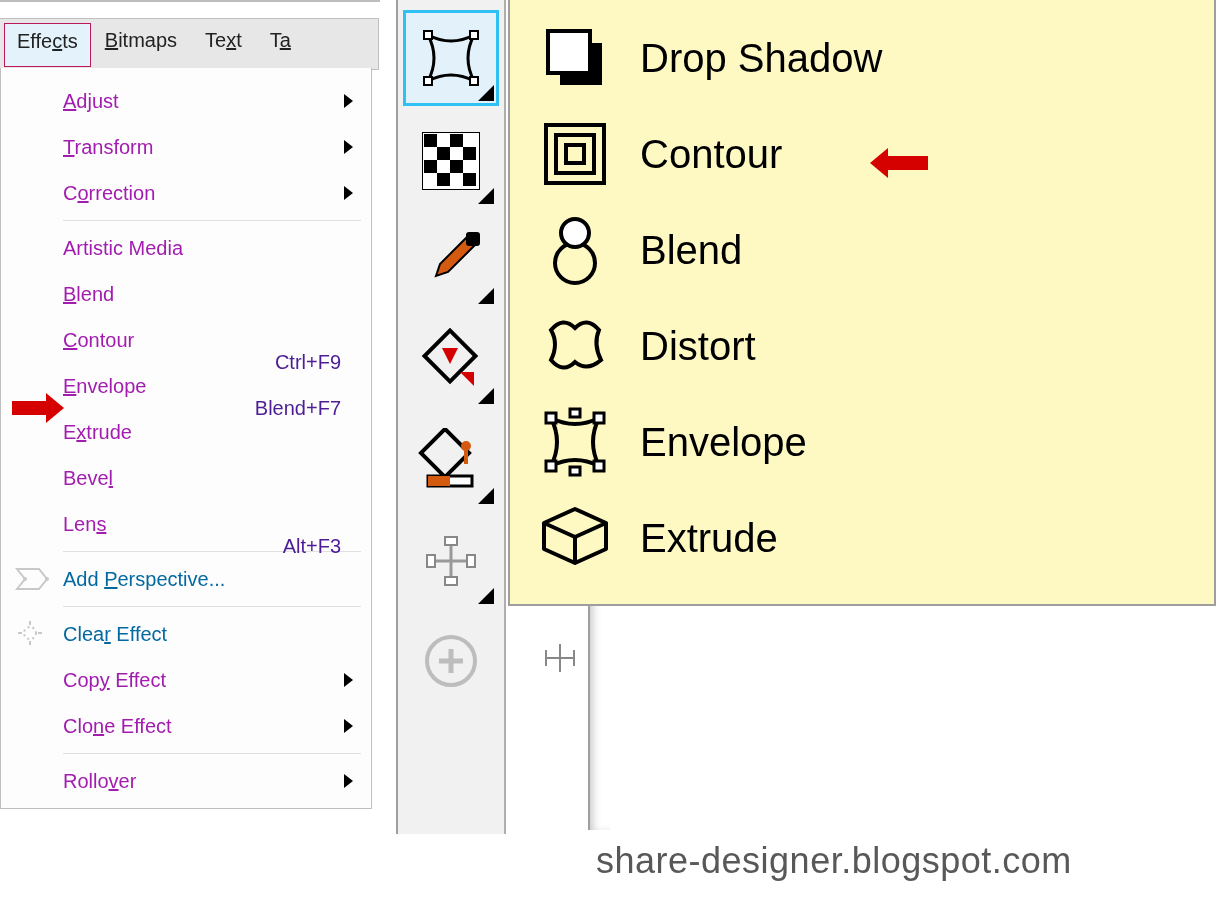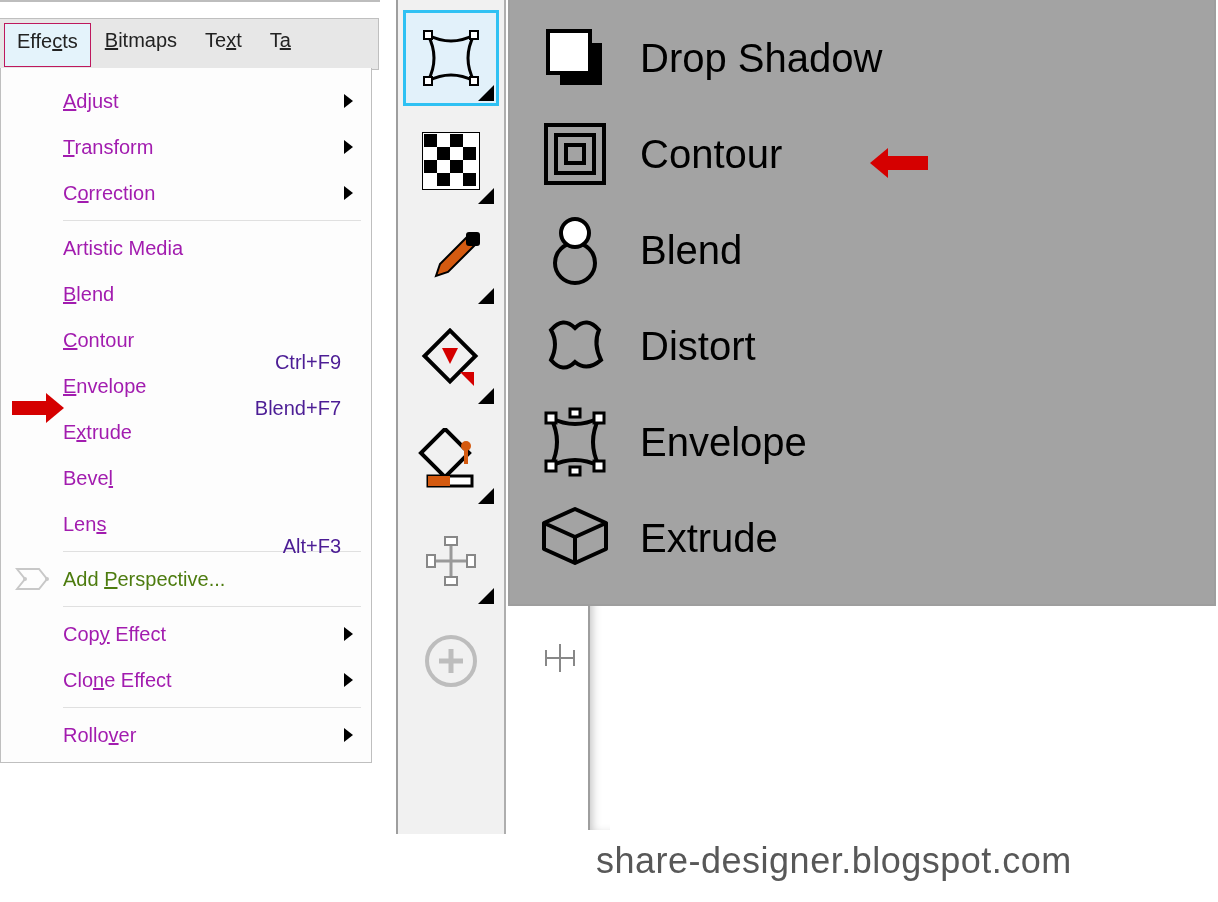--- a/index.html
+++ b/index.html
@@ -73,21 +73,21 @@
     flex: 1;
     color: #a21caf;
     white-space: nowrap;
   }
   .dd-shortcut {
     color: #4c1d95;
     padding-right: 30px;
     margin-top: 44px;
   }
   .dd-row.disabled .dd-label,
-  .dd-row.disabled .dd-shortcut { color: #4d7c0f; }
+  .dd-row.disabled .dd-shortcut { color: #0369a1; }
   .dd-row .submenu-arrow {
     position: absolute;
     right: 18px;
     top: 50%;
     transform: translateY(-50%);
     width: 0; height: 0;
     border-top: 7px solid transparent;
     border-bottom: 7px solid transparent;
     border-left: 9px solid #000;
   }
@@ -163,21 +163,21 @@
     border-left: 2px solid #9e9e9e;
     background: #ffffff;
     box-shadow: 6px 0 10px -4px rgba(0,0,0,0.25) inset;
   }
 
   .flyout {
     position: absolute;
     left: 508px;
     top: 0;
     width: 704px;
-    background: #a3a3a3;
+    background: #fef9c3;
     border: 2px solid #9e9e9e;
     border-top: none;
     padding: 10px 0 18px 0;
   }
   .fly-row {
     display: flex;
     align-items: center;
     height: 96px;
   }
   .fly-icon-cell {
@@ -270,20 +270,34 @@
       <svg width="34" height="28">
         <polygon points="2,4 24,4 32,14 24,24 2,24 10,14" fill="none" stroke="#c8c8c8" stroke-width="2"></polygon>
         <circle cx="10" cy="14" r="2" fill="#c8c8c8"></circle>
         <circle cx="32" cy="14" r="2" fill="#c8c8c8"></circle>
       </svg>
     </div>
     <div class="dd-label">Add <span class="accel">P</span>erspective...</div>
   </div>
   <div class="dd-sep"></div>
 
+  <div class="dd-row disabled">
+    <div class="dd-icon-cell">
+      <svg width="32" height="30">
+        <circle cx="14" cy="14" r="6" fill="none" stroke="#c8c8c8" stroke-width="2" stroke-dasharray="2 3"></circle>
+        <g stroke="#c8c8c8" stroke-width="2">
+          <line x1="14" y1="2" x2="14" y2="6"></line>
+          <line x1="14" y1="22" x2="14" y2="26"></line>
+          <line x1="2" y1="14" x2="6" y2="14"></line>
+          <line x1="22" y1="14" x2="26" y2="14"></line>
+        </g>
+      </svg>
+    </div>
+    <div class="dd-label">Clea<span class="accel">r</span> Effect</div>
+  </div>
   <div class="dd-row">
     <div class="dd-icon-cell"></div>
     <div class="dd-label">Cop<span class="accel">y</span> Effect</div>
     <div class="submenu-arrow"></div>
   </div>
   <div class="dd-row">
     <div class="dd-icon-cell"></div>
     <div class="dd-label">Clo<span class="accel">n</span>e Effect</div>
     <div class="submenu-arrow"></div>
   </div>

